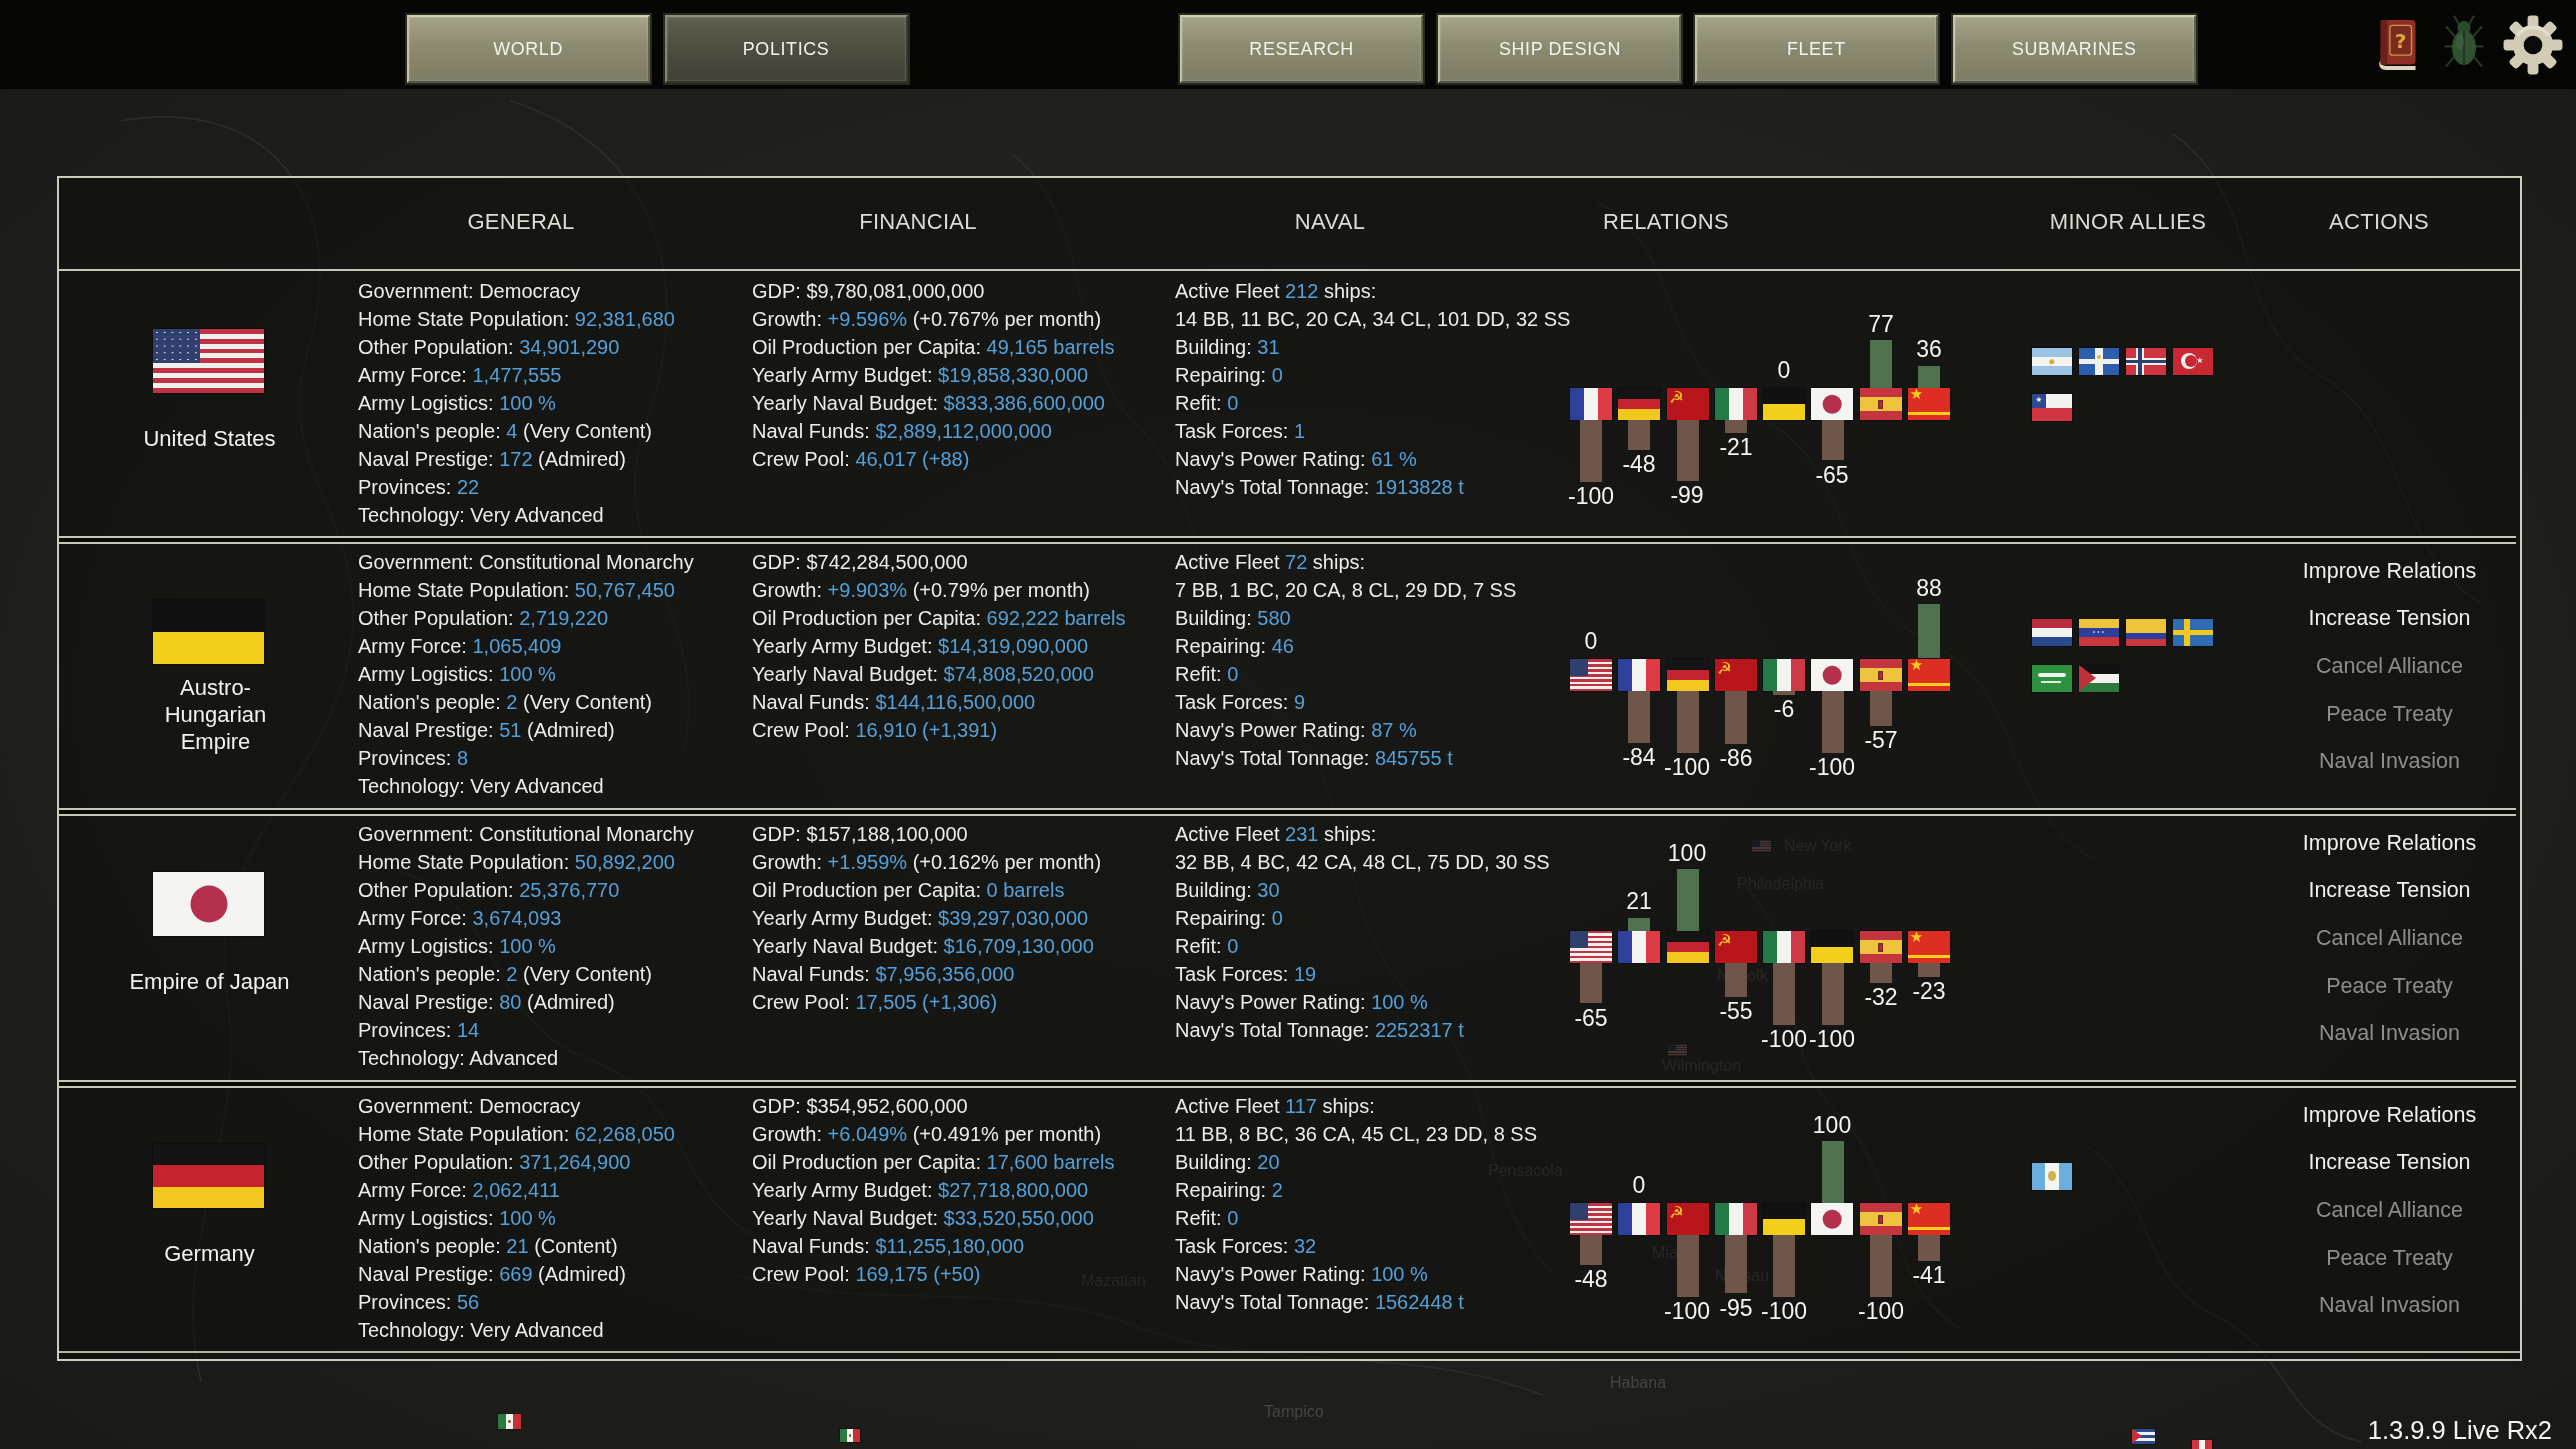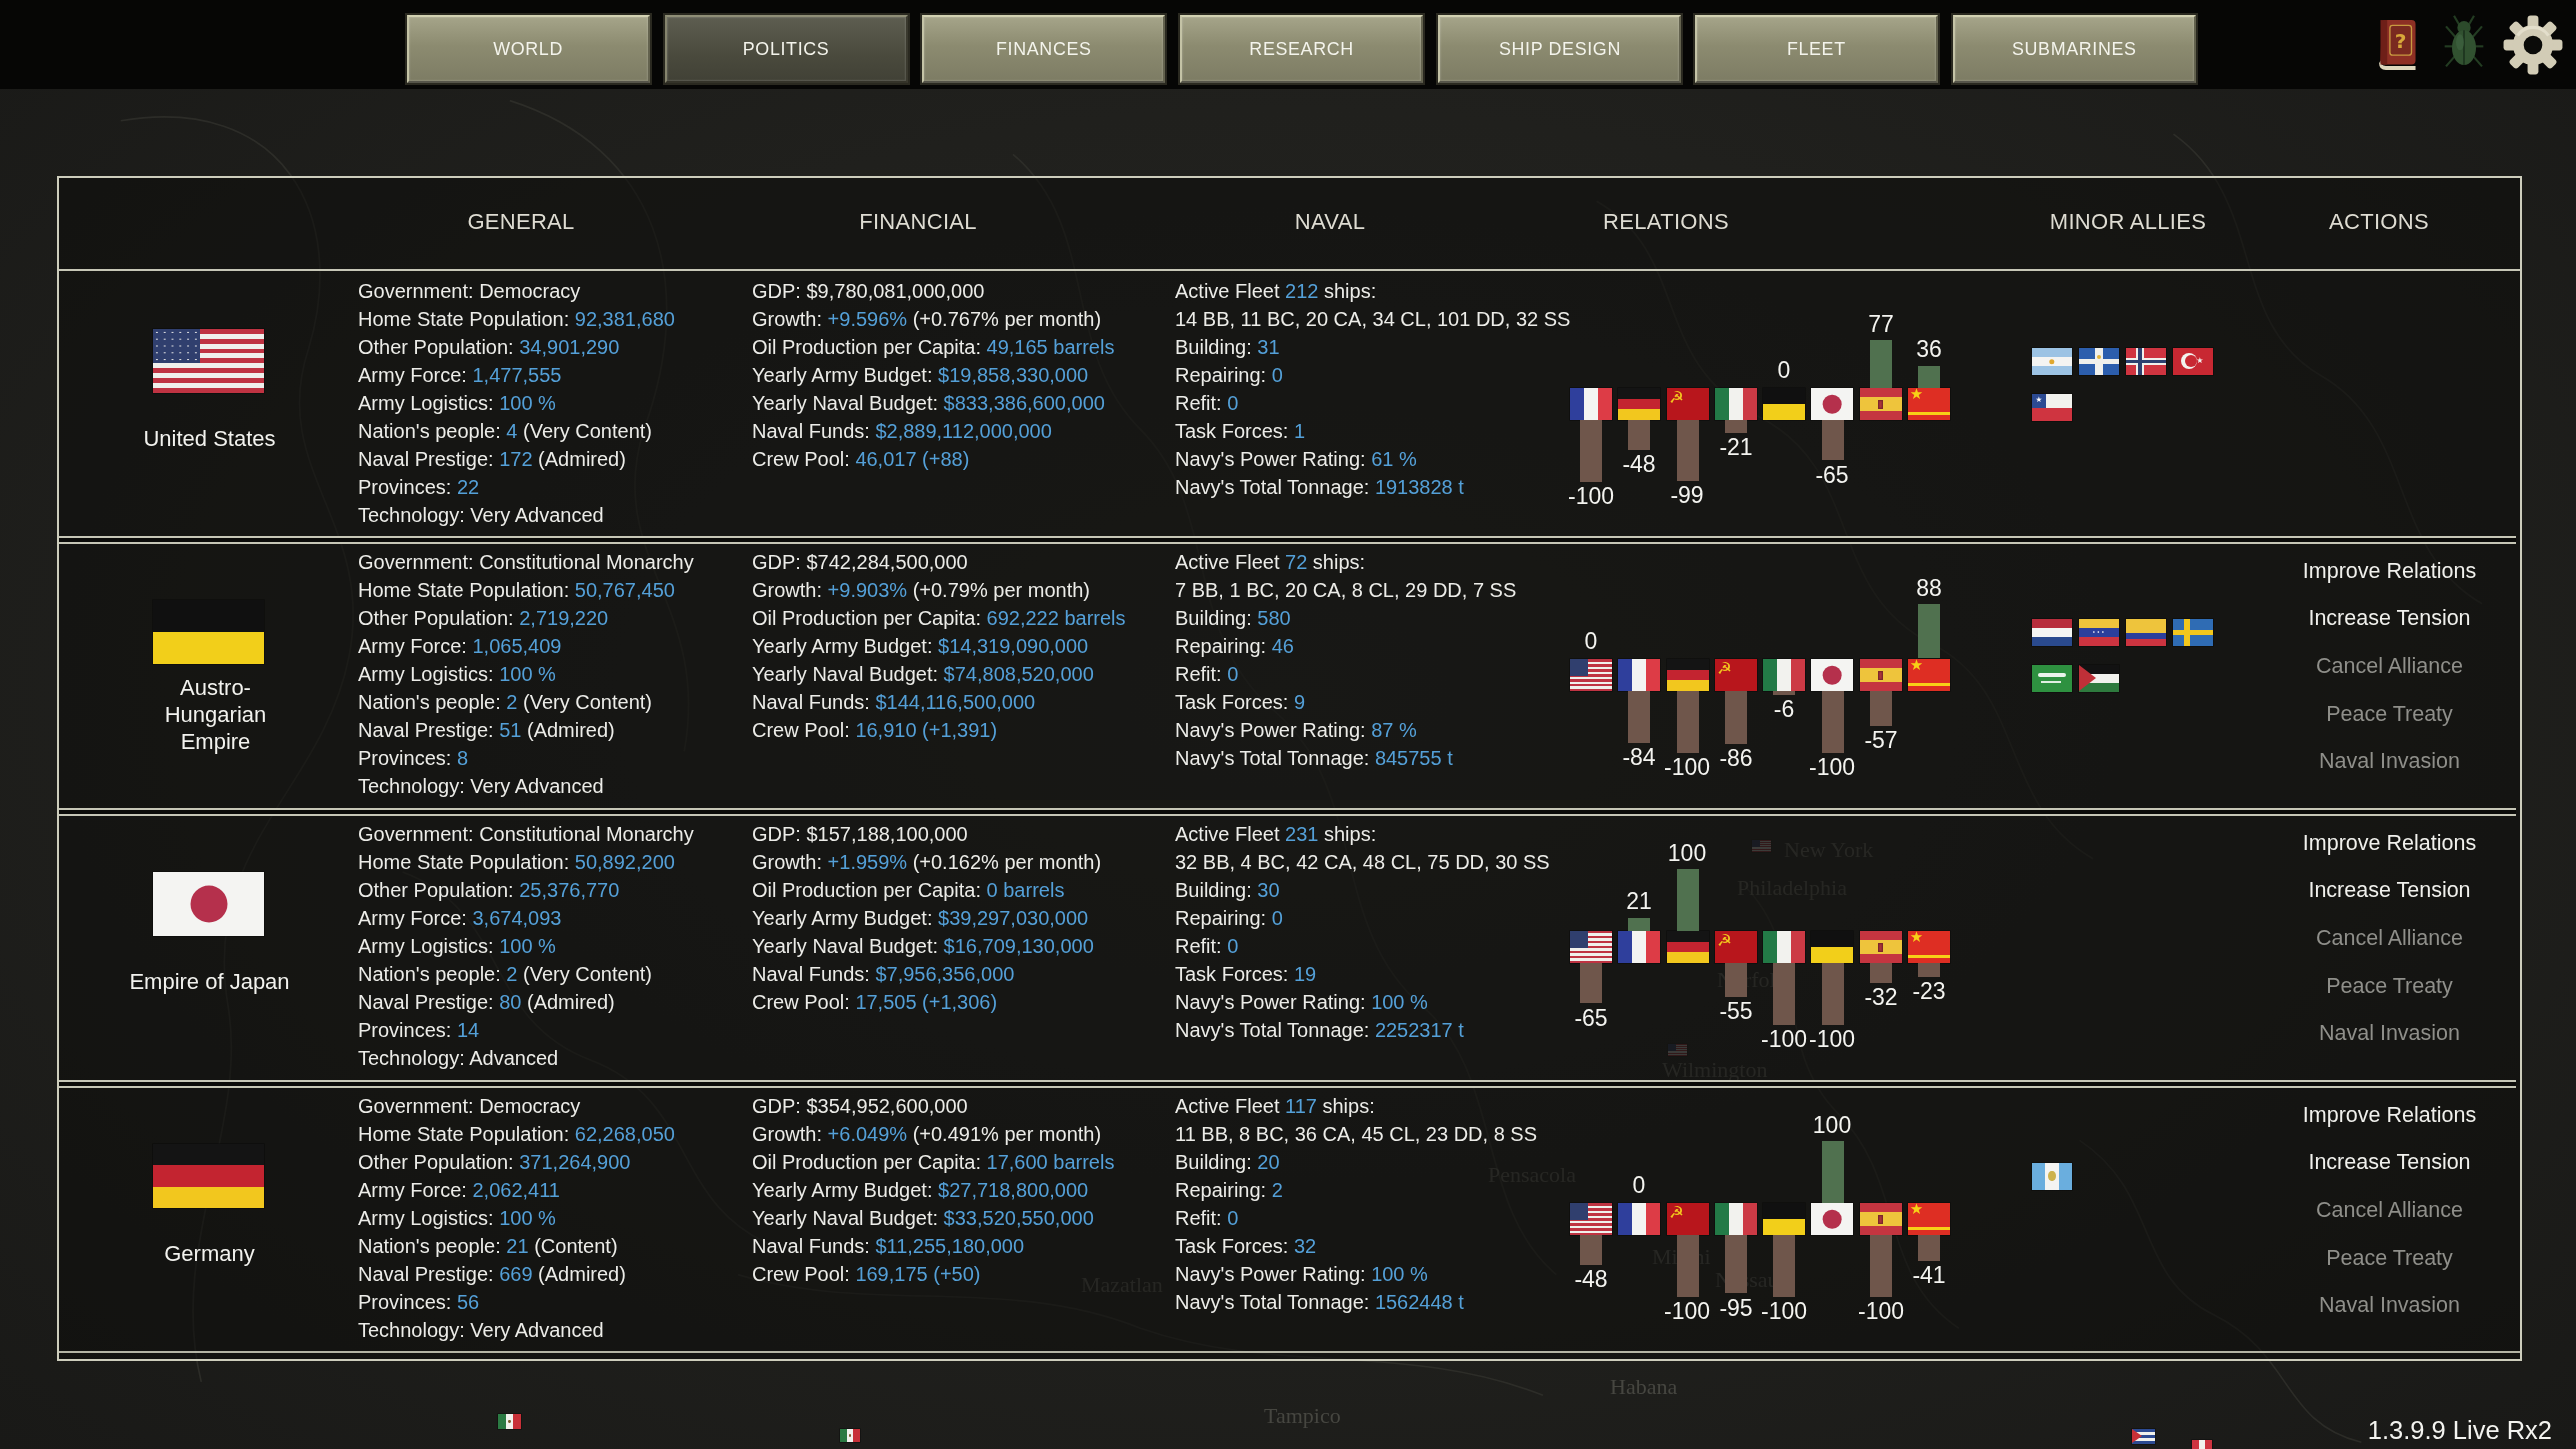--- a/index.html
+++ b/index.html
@@ -3,21 +3,21 @@
 <meta charset="utf-8">
 <style>
   html,body{margin:0;padding:0;background:#050505;}
   body{width:2576px;height:1449px;position:relative;overflow:hidden;
        font-family:"Liberation Sans","DejaVu Sans",sans-serif;color:#ecece8;}
 
   
   .map{position:absolute;left:0;top:0;width:2576px;height:1449px;z-index:0;
        background:radial-gradient(ellipse at 50% 48%, #262623 0%, #20201d 55%, #191917 100%);}
   .mapsvg{position:absolute;left:0;top:0;}
-  .maplabel{position:absolute;color:#50504a;font-size:22px;opacity:.8;white-space:nowrap;font-family:Liberation Serif, serif;}
+  .maplabel{position:absolute;color:#50504a;font-size:16px;opacity:.8;white-space:nowrap;}
   .map .flag{position:absolute;}
 
   
   .topbar{position:absolute;left:0;top:0;width:2576px;height:89px;background:#060605;z-index:5;}
   .navbtn{position:absolute;top:14.8px;width:239px;height:64px;display:flex;align-items:center;justify-content:center;
           font-size:19px;letter-spacing:0.7px;color:#f4f4ec;cursor:pointer;
           background:linear-gradient(180deg,#a5a489 0%,#8c8b70 45%,#7d7c64 100%);
           border:2.7px solid;border-color:#d2d1b2 #63624e #56554a #c4c3a6;
           box-shadow:0 0 0 2px #2a2920, inset 0 0 0 1.3px rgba(255,255,255,.10);}
   .navbtn span{transform:scaleX(.94);white-space:nowrap;}
@@ -115,23 +115,20 @@
       <div class="flag" style="width: 20px; height: 9.4px; background: linear-gradient(90deg, rgb(207, 52, 64) 0px, rgb(207, 52, 64) 33.4%, rgb(242, 242, 238) 33.4%, rgb(242, 242, 238) 66.7%, rgb(207, 52, 64) 66.7%); position: absolute; left: 2192px; top: 1440px;"></div>
     </div>
 </div>
 
 <div class="topbar">
   <div class="navbtn" style="left:407px">
       <span>WORLD</span>
     </div>
   <div class="navbtn active" style="left:665px">
       <span>POLITICS</span>
-    </div>
-  <div class="navbtn" style="left:922px">
-      <span>FINANCES</span>
     </div>
   <div class="navbtn" style="left:1180px">
       <span>RESEARCH</span>
     </div>
   <div class="navbtn" style="left:1438px">
       <span>SHIP DESIGN</span>
     </div>
   <div class="navbtn" style="left:1695px">
       <span>FLEET</span>
     </div>

